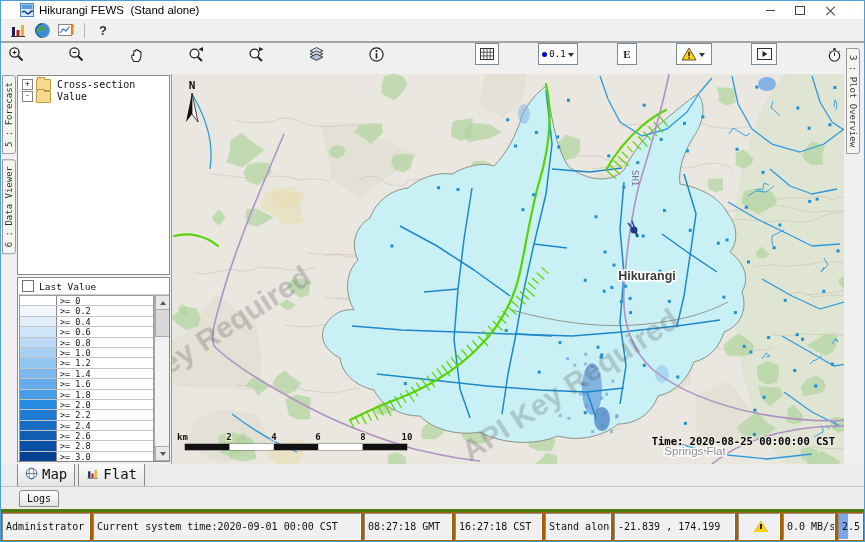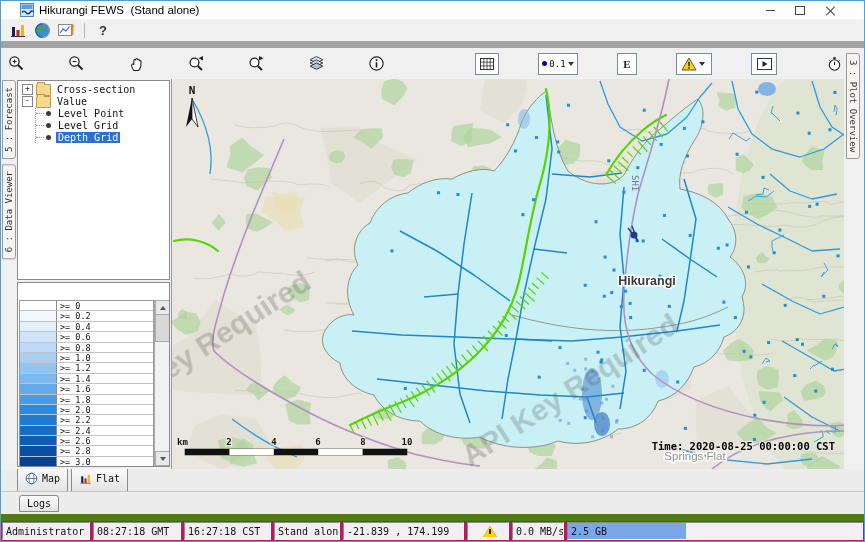--- a/index.html
+++ b/index.html
@@ -19,22 +19,22 @@
   .glyph-close:before{transform:rotate(45deg);} .glyph-close:after{transform:rotate(-45deg);}
   
   .menubar{height:17px;background:#f0f0f0;display:flex;align-items:center;padding-left:5px;
     font-size:11px;color:#111;flex:none;border-bottom:1px solid #e2e2e2;}
   .menubar span{padding:1px 7px;}
   
   .toolbar1{height:22px;background:#f0f0f0;display:flex;align-items:center;padding-left:5px;flex:none;}
   .toolbar1 .tb1{width:24px;height:20px;display:flex;align-items:center;justify-content:center;}
   .vsep{width:1px;height:15px;background:#b5b5b5;margin:0 6px;}
   .helpq{font-size:13px;font-weight:bold;color:#333;padding:0 8px;}
-  .toolbar2{height:31px;background:#f0f0f0;display:flex;align-items:center;padding-left:4px;flex:none;
-    border-top:7px solid #a3a3a3;gap:37px;}
+  .toolbar2{height:31px;background:#f0f0f0;display:flex;padding-left:4px;flex:none;
+    border-top:2px solid #a3a3a3;gap:37px;}
   .t2i{width:23px;height:22px;display:flex;align-items:center;justify-content:center;flex:none;}
   .boxed{display:inline-flex;align-items:center;justify-content:center;height:20px;
     border:1px solid #7b8a97;background:#fdfdfd;margin:0 1px;flex:none;}
   .dda{width:0;height:0;border:3.5px solid transparent;border-top:4.5px solid #333;margin:4px 2px 0 2px;}
   .bluedot{width:5px;height:5px;border-radius:50%;background:#0000cc;margin:0 2px;}
   .intv{font-size:9px;font-family:"DejaVu Sans Mono",monospace;color:#111;}
   .ebtn{font-size:11px;font-weight:bold;color:#222;font-family:"Liberation Serif",serif;}
   .play-tri{width:0;height:0;border-top:5px solid transparent;border-bottom:5px solid transparent;border-left:8px solid #2b2b2b;}
   .pause-ic{display:flex;gap:2px;} .pause-ic i{width:3px;height:10px;background:#5d6880;}
   .stop-sq{width:9px;height:9px;background:#8a8a8a;}
@@ -85,32 +85,32 @@
   .arr-up{width:0;height:0;border:3.5px solid transparent;border-bottom:4.5px solid #555;margin-top:-3px;}
   .arr-dn{width:0;height:0;border:3.5px solid transparent;border-top:4.5px solid #555;margin-bottom:-3px;}
   .sb-thumb{position:absolute;top:14px;left:0;width:13px;height:26px;background:#d8d8d8;border:1px solid #aaa;}
   
   .map{flex:1;position:relative;border-left:1px solid #9a9a9a;background:#e9e7df;overflow:hidden;}
   .map svg{display:block;}
   
   .bottomtabs{height:22px;background:#ececec;display:flex;align-items:flex-end;padding-left:16px;gap:3px;flex:none;}
   .btab{display:inline-flex;align-items:center;gap:4px;height:17px;padding:4px 7px;border:1px solid #8a8a8a;
     border-bottom:none;border-radius:3px 3px 0 0;background:linear-gradient(#fdfdfd,#e4e4e4);
-    font-family:"DejaVu Sans Mono",monospace;font-size:10px;color:#111;}
+    font-family:"DejaVu Sans Mono",monospace;font-size:14px;color:#111;}
   .btab.active{height:20px;background:#f8f8f8;}
   .mini-sq{width:7px;height:6px;border:1px solid #333;}
   .mini-x{position:relative;width:8px;height:8px;}
   .mini-x:before,.mini-x:after{content:"";position:absolute;left:3.5px;top:-1px;width:1.6px;height:10px;background:#222;}
   .mini-x:before{transform:rotate(45deg);} .mini-x:after{transform:rotate(-45deg);}
   .logsrow{height:22px;background:#ececec;border-top:1px solid #c6c6c6;display:flex;align-items:center;padding-left:18px;flex:none;}
   .logsbtn{height:15px;display:inline-flex;align-items:center;padding:0 7px;border:1px solid #8a8a8a;
     border-radius:3px 3px 0 0;background:linear-gradient(#fdfdfd,#e4e4e4);
     font-family:"DejaVu Sans Mono",monospace;font-size:10px;color:#111;}
   
-  .statusbar{flex:1;background:#be185d;display:flex;align-items:stretch;padding:1px 1px;gap:3px;border-top:7px solid #4d7c0f;}
+  .statusbar{flex:1;background:#a16207;display:flex;align-items:stretch;padding:1px 1px;gap:3px;border-top:3px solid #4d7c0f;}
   .scell{border:1px solid;border-color:#8c8c8c #ffffff #ffffff #8c8c8c;background:#f0f0f0;
     font-family:"DejaVu Sans Mono",monospace;font-size:10px;color:#111;display:flex;align-items:center;
     padding-left:3px;white-space:pre;overflow:hidden;box-sizing:border-box;flex:none;}
   .warn-tri{width:0;height:0;border-left:7px solid transparent;border-right:7px solid transparent;
     border-bottom:11px solid #ffd400;position:relative;filter:drop-shadow(0 0 0.5px #555);}
   .warn-tri:after{content:"";position:absolute;left:-1px;top:3px;width:2px;height:5px;background:#222;}
 </style>
 </head>
 <body>
 
@@ -310,40 +310,27 @@
         <div class="trow">
           <span class="toggle">+</span>
           <span class="folder"></span>
           <span class="tlabel">Cross-section</span>
         </div>
         <div class="trow">
           <span class="toggle">-</span>
           <span class="folder"></span>
           <span class="tlabel">Value</span>
         </div>
-        <div class="kids">
-          <div class="krow">
-            <span class="hline"></span>
-              <span class="bullet"></span>
-            <span class="tlabel">Level Point</span>
-          </div>
-          <div class="krow">
-            <span class="hline"></span>
-              <span class="bullet"></span>
-            <span class="tlabel">Level Grid</span>
-          </div>
-          <div class="krow">
-            <span class="hline"></span>
-              <span class="bullet"></span>
-            <span class="tlabel sel">Depth Grid</span>
-          </div>
-        </div>
       </div>
 
       <div class="legend">
+        <div class="lg-head">
+          <span class="cbox"></span>
+          <span class="lg-title">Last Value</span>
+        </div>
         <div class="lg-list" id="legend-rows">
             <div class="legend-row">
               <div class="sw" style="background: rgb(255, 255, 255);"></div>
               <div class="lval">&gt;= 0</div>
             </div>
             <div class="legend-row">
               <div class="sw" style="background: rgb(242, 247, 254);"></div>
               <div class="lval">&gt;= 0.2</div>
             </div>
             <div class="legend-row">
@@ -819,20 +806,21 @@
       </svg>
       <span>Flat</span>
     </div>
   </div>
   <div class="logsrow">
     <div class="logsbtn">Logs</div>
   </div>
 
   <div class="statusbar" id="statusbar">
       <div class="scell" style="width: 88px;">Administrator</div>
+      <div class="scell" style="width: 268px;">Current system time:2020-09-01 00:00 CST</div>
       <div class="scell" style="width: 88px;">08:27:18 GMT</div>
       <div class="scell" style="width: 87px;">16:27:18 CST</div>
       <div class="scell" style="width: 66px;">Stand alone</div>
       <div class="scell" style="width: 121px;">-21.839 , 174.199</div>
       <div class="scell" style="width: 42px; justify-content: center;"><div class="warn-tri"></div></div>
       <div class="scell" style="width: 52px;">0.0 MB/s</div>
       <div class="scell" style="flex: 1 1 0%; background: linear-gradient(90deg, rgb(121, 167, 232) 40%, rgb(240, 240, 240) 40%);">2.5 GB</div>
     </div>
 </div>
 

